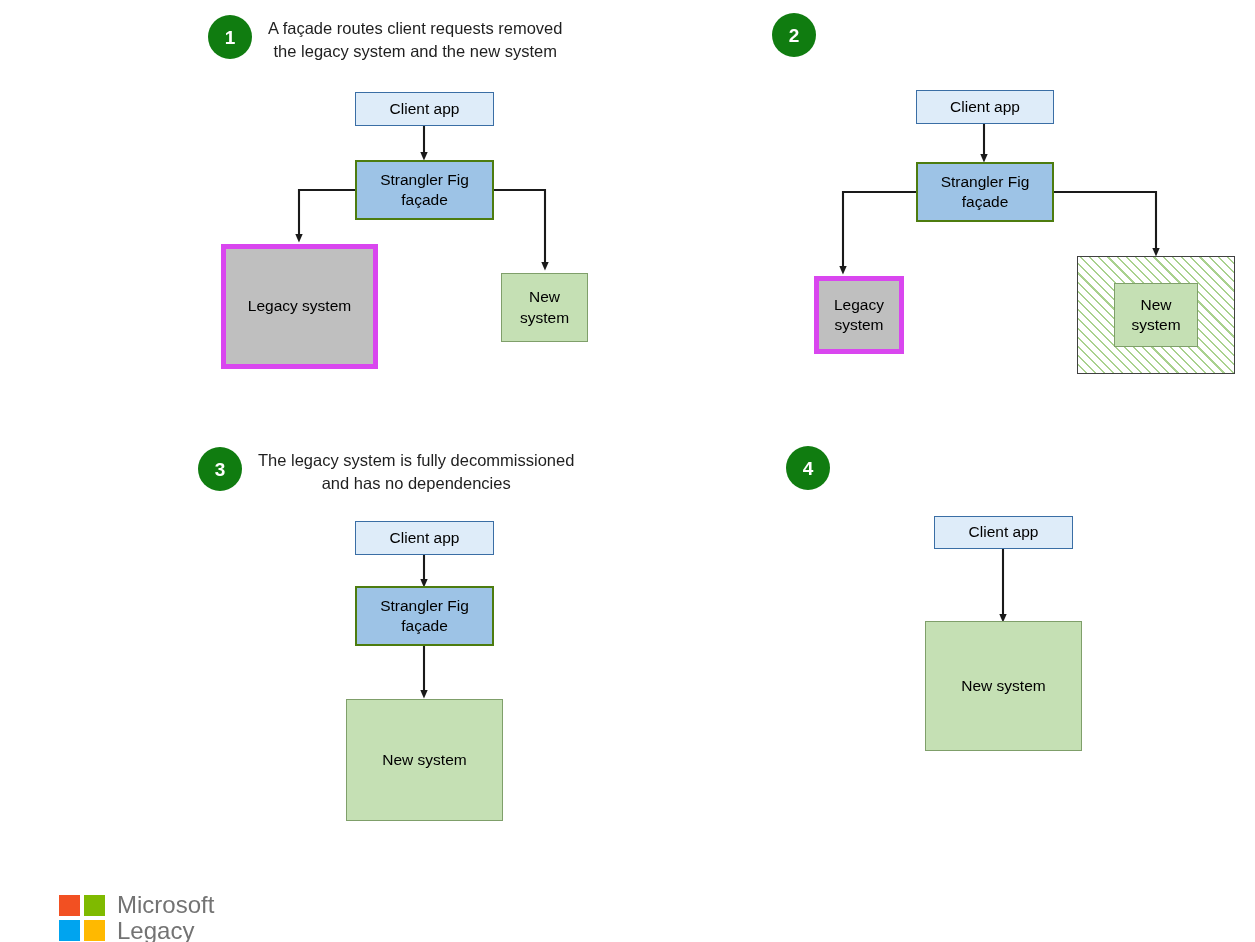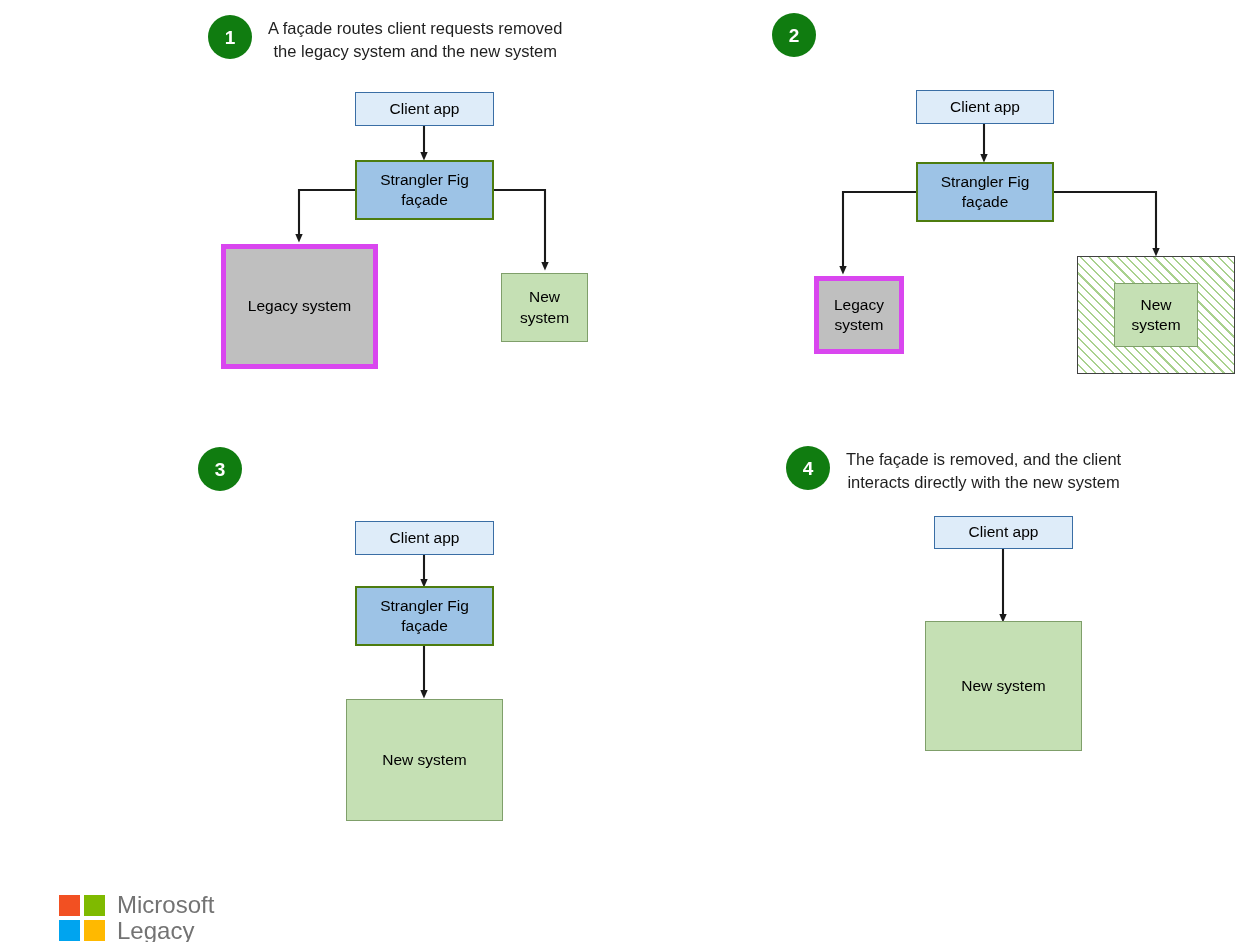--- a/index.html
+++ b/index.html
@@ -186,33 +186,33 @@
 <div class="node legacy" style="left:814px; top:276px; width:90px; height:78px;">Legacy
 system</div>
 
 <div class="node hatch-wrap" style="left:1077px; top:256px; width:158px; height:118px;"></div>
 
 <div class="node newsys" style="left:1114px; top:283px; width:84px; height:64px;">New
 system</div>
 
 <div class="heading" style="left:198px; top:447px; width:430px;">
   <div class="step-circle">3</div>
+  <div class="heading-text">The legacy system is fully decommissioned
+and has no dependencies</div>
 </div>
 
 <div class="node client" style="left:355px; top:521px; width:139px; height:34px;">Client app</div>
 
 <div class="node facade" style="left:355px; top:586px; width:139px; height:60px;">Strangler Fig
 façade</div>
 
 <div class="node newsys" style="left:346px; top:699px; width:157px; height:122px;">New system</div>
 
 <div class="heading" style="left:786px; top:446px; width:400px;">
   <div class="step-circle">4</div>
-  <div class="heading-text">The façade is removed, and the client
-interacts directly with the new system</div>
 </div>
 
 <div class="node client" style="left:934px; top:516px; width:139px; height:33px;">Client app</div>
 
 <div class="node newsys" style="left:925px; top:621px; width:157px; height:130px;">New system</div>
 
 <div class="logo">
   <div class="logo-grid">
     <div class="sq r"></div>
     <div class="sq g"></div>

